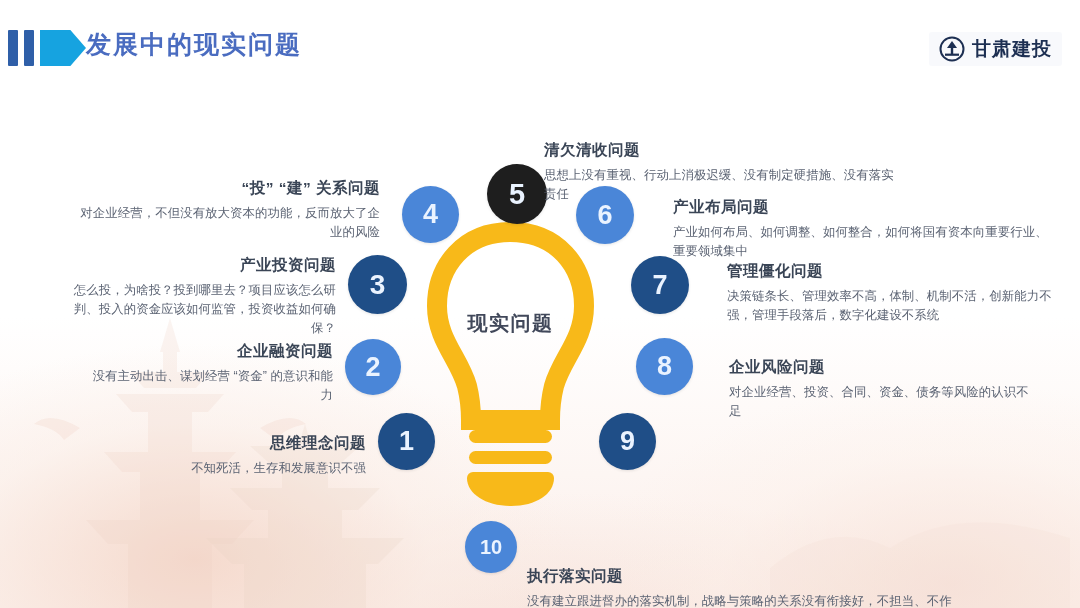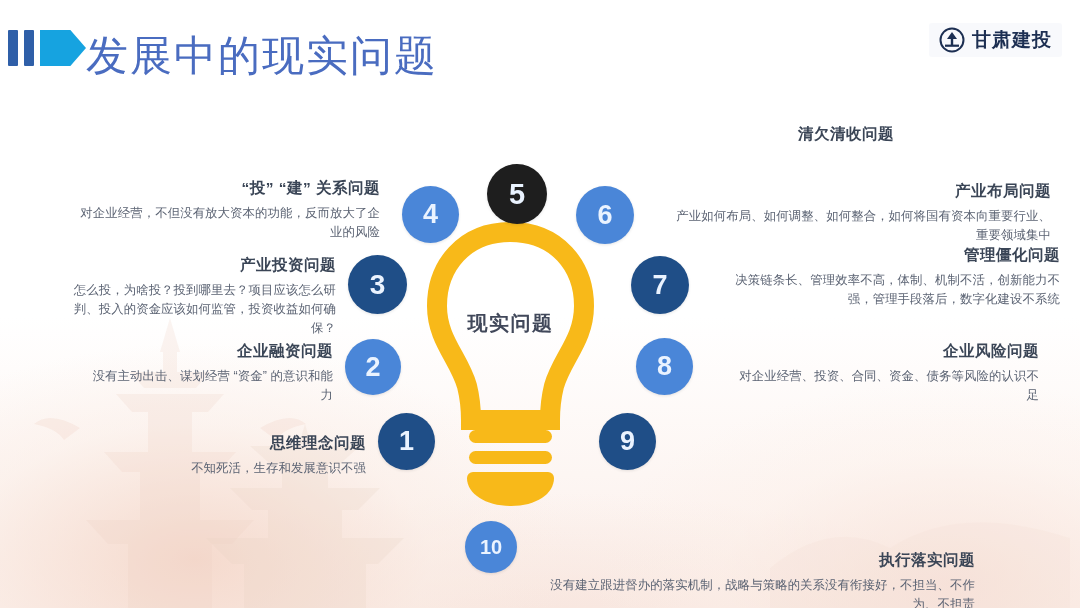--- a/index.html
+++ b/index.html
@@ -25,25 +25,25 @@
   .wm-right{right:10px;bottom:0;width:300px;height:200px;opacity:.22;}
 
   
   .header{position:absolute;left:0;top:0;width:1080px;height:96px;}
   .hdr-mark{position:absolute;left:8px;top:30px;height:36px;display:flex;align-items:center;gap:6px;}
   .bar{width:10px;height:36px;background:#2f5fa8;border-radius:1px;}
   .bar.b2{width:10px;}
   .arrow{width:46px;height:36px;background:#16a3e0;clip-path:polygon(0 0,66% 0,100% 50%,66% 100%,0 100%);}
   .page-title{
     position:absolute;left:86px;top:28px;
-    font-size:42px;font-weight:normal;letter-spacing:2px;
+    font-size:25px;font-weight:bold;letter-spacing:2px;
     color:#4a6cc0;
     text-shadow:0 1px 0 rgba(255,255,255,.6);
   }
-  .logo{position:absolute;right:18px;top:23px;display:flex;align-items:center;gap:7px;
+  .logo{position:absolute;right:18px;top:32px;display:flex;align-items:center;gap:7px;
         background:rgba(247,248,251,.85);padding:4px 10px;border-radius:3px;}
   .logo-text{font-size:19px;font-weight:bold;color:#1d2f52;letter-spacing:1px;}
 
   
   .bulb{position:absolute;left:423px;top:218px;width:175px;height:290px;}
   .bulb-label{
     position:absolute;left:423px;top:310px;width:175px;text-align:center;
     font-size:20px;font-weight:bold;color:#41485a;letter-spacing:1.5px;
   }
 
@@ -59,21 +59,21 @@
   
   .blk{position:absolute;}
   .blk .h{
     font-size:15.5px;font-weight:bold;color:#3a4556;letter-spacing:.5px;
     margin:0 0 5px 0;white-space:nowrap;
   }
   .blk .d{
     font-size:12.4px;color:#5b6373;line-height:1.52;letter-spacing:.1px;
   }
   .ta-r{text-align:right;}
-  .ta-l{text-align:right;}
+  .ta-l{text-align:left;margin-top:16px;}
 </style>
 </head>
 <body>
 
 <div id="slide">
 
   <svg class="wm wm-pagoda" viewBox="0 0 300 300">
     <g fill="#eccfc2" opacity=".75">
       <path d="M150 10 l10 34 -20 0 z"></path>
       <rect x="143" y="44" width="14" height="20"></rect>
@@ -167,20 +167,21 @@
     <div class="d">没有主动出击、谋划经营 “资金” 的意识和能力</div>
   </div>
 
   <div class="blk ta-r" style="left:90px;top:433px;width:276px;">
     <div class="h">思维理念问题</div>
     <div class="d">不知死活，生存和发展意识不强</div>
   </div>
 
   <div class="blk ta-l" style="left:544px;top:124px;width:350px;">
     <div class="h">清欠清收问题</div>
+    <div class="d">思想上没有重视、行动上消极迟缓、没有制定硬措施、没有落实责任</div>
   </div>
 
   <div class="blk ta-l" style="left:673px;top:181px;width:378px;">
     <div class="h">产业布局问题</div>
     <div class="d">产业如何布局、如何调整、如何整合，如何将国有资本向重要行业、重要领域集中</div>
   </div>
 
   <div class="blk ta-l" style="left:727px;top:245px;width:333px;">
     <div class="h">管理僵化问题</div>
     <div class="d">决策链条长、管理效率不高，体制、机制不活，创新能力不强，管理手段落后，数字化建设不系统</div>

